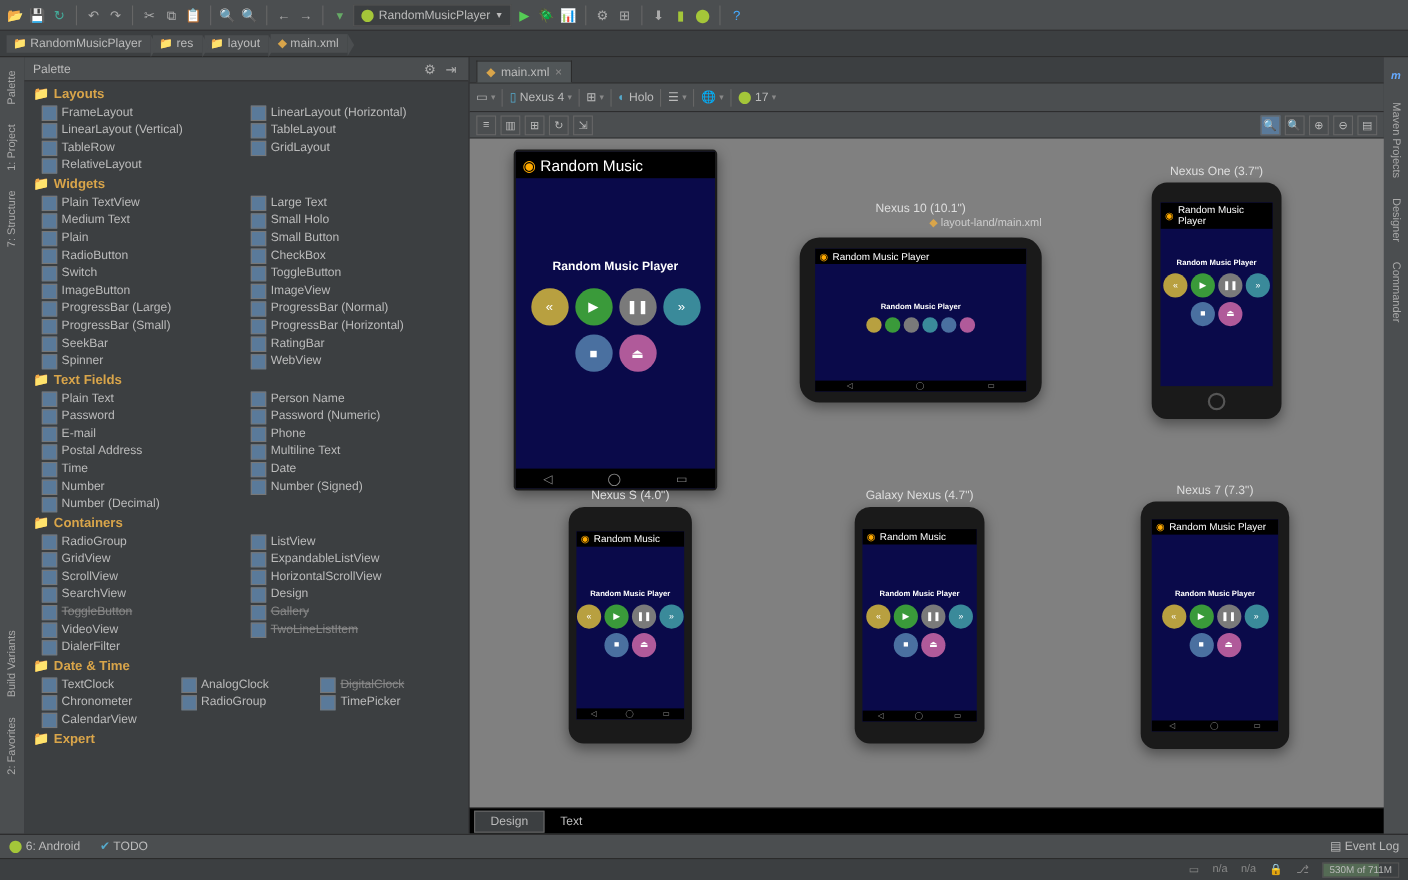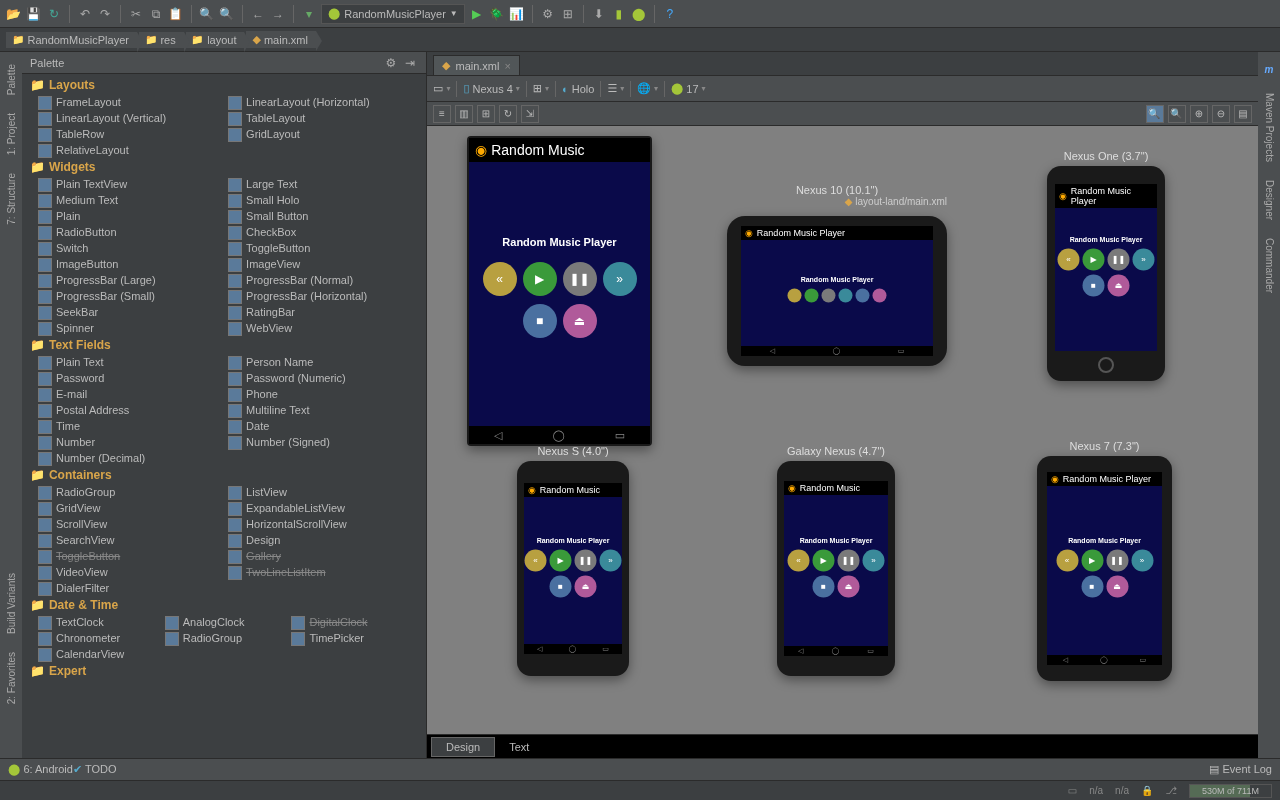--- a/index.html
+++ b/index.html
@@ -272,21 +272,21 @@
   background: #3c3f41;
   border-top: 1px solid #2b2b2b;
   display: flex;
   align-items: center;
   justify-content: flex-end;
   padding: 0 8px;
   gap: 12px;
   font-size: 10px;
   color: #888;
 }
-.mem-gauge { width: 83px; height: 14px; border:1px solid #555; background: linear-gradient(90deg,#556b55 74%, #3c3f41 74%); font-size:9px; display:flex; align-items:center; justify-content:center; color:#bbb; }
+.mem-gauge { width: 70px; height: 14px; border:1px solid #555; background: linear-gradient(90deg,#556b55 74%, #3c3f41 74%); font-size:9px; display:flex; align-items:center; justify-content:center; color:#bbb; }
 </style>
 </head>
 <body>
 
 <div class="toolbar">
   <span class="tool-icon">📂</span>
   <span class="tool-icon">💾</span>
   <span class="tool-icon" style="color:#4a9">↻</span>
   <span class="sep"></span>
   <span class="tool-icon">↶</span>
@@ -668,21 +668,21 @@
 
   <div class="right-rail">
     <div class="rail-label" style="color:#6af;font-style:italic;font-weight:bold;writing-mode:horizontal-tb">m</div>
     <div class="rail-label">Maven Projects</div>
     <div class="rail-label">Designer</div>
     <div class="rail-label">Commander</div>
   </div>
 </div>
 
 <div class="bottom-toolbar">
-  <div style="display:flex; ">
+  <div style="display:flex; gap:18px">
     <span><span style="color:#a4c639">⬤</span> <span>6: Android</span></span>
     <span><span style="color:#5ac">✔</span> <span>TODO</span></span>
   </div>
   <span>▤ <span>Event Log</span></span>
 </div>
 
 <div class="status-bar">
   <span>▭</span>
   <span>n/a</span>
   <span>n/a</span>

